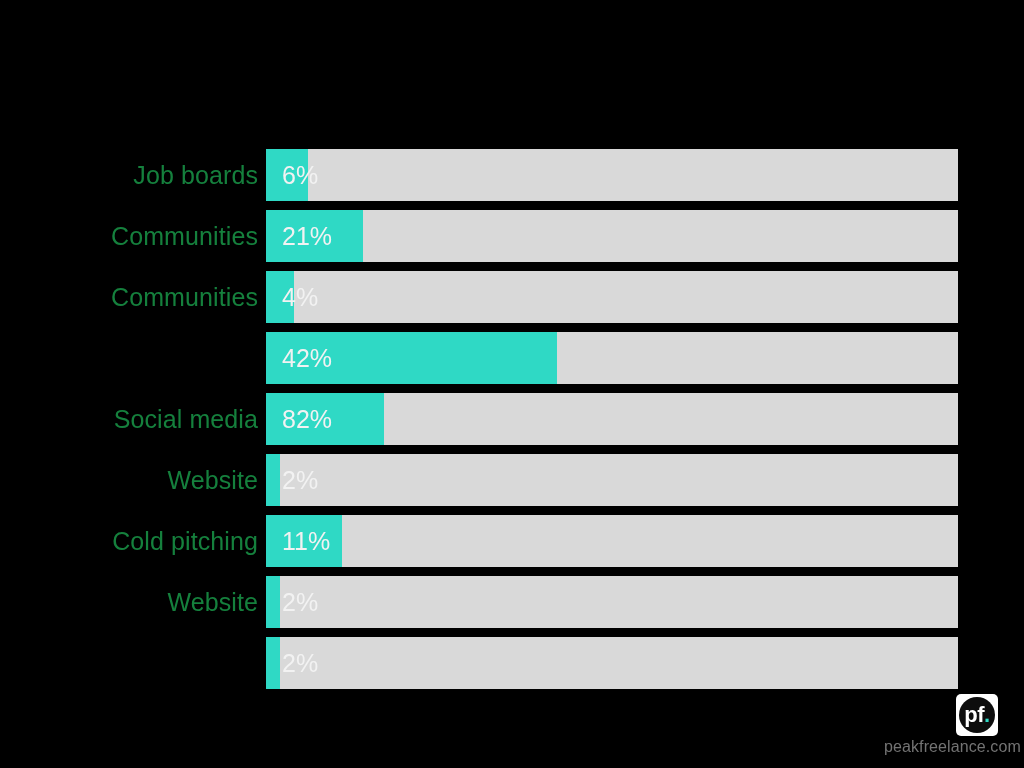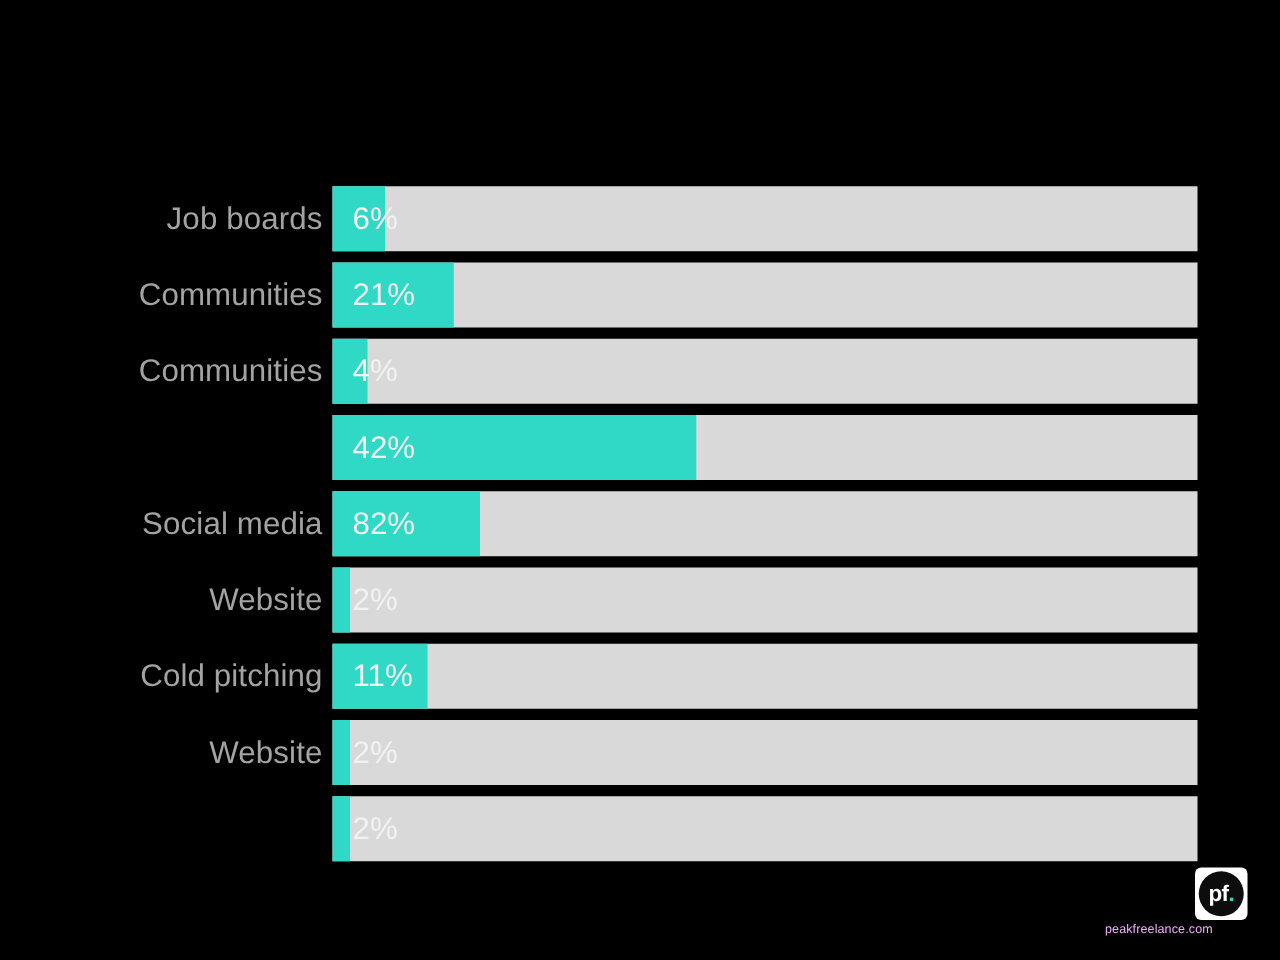--- a/index.html
+++ b/index.html
@@ -33,21 +33,21 @@
   .bar-row:last-child { margin-bottom: 0; }
 
   .cat-label {
     position: absolute;
     left: 0px;
     width: 258px;
     top: 0;
     height: 52px;
     line-height: 52px;
     text-align: right;
-    color: #a3a3a3;
+    color: #15803d;
     font-size: 25px;
     font-weight: 400;
     letter-spacing: 0.1px;
     white-space: nowrap;
     overflow: hidden;
   }
 
   .track {
     position: absolute;
     left: 266px;
@@ -106,35 +106,35 @@
     background: #0d0d0d;
   }
   #brand-logo .wordmark {
     position: absolute;
     left: 0;
     top: 0;
     width: 42px;
     height: 56px;
     line-height: 42px;
     text-align: center;
-    font-size: 18px;
+    font-size: 22px;
     font-weight: 700;
     color: #ffffff;
     letter-spacing: -0.5px;
   }
   #brand-logo .wordmark .dot { color: #2fd9c5; }
 
   #brand-url {
     position: absolute;
     left: 0px;
     top: 44px;
     width: 130px;
-    text-align: left;
-    color: #f0abfc;
-    font-size: 10px;
+    text-align: center;
+    color: #737373;
+    font-size: 16px;
     letter-spacing: 0.1px;
     white-space: nowrap;
   }
 </style>
 </head>
 <body>
 
 <div id="page">
 
   <div id="chart">

